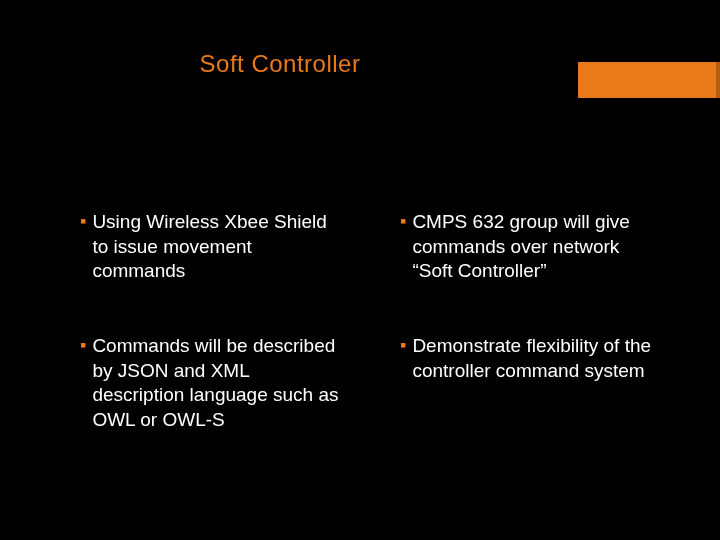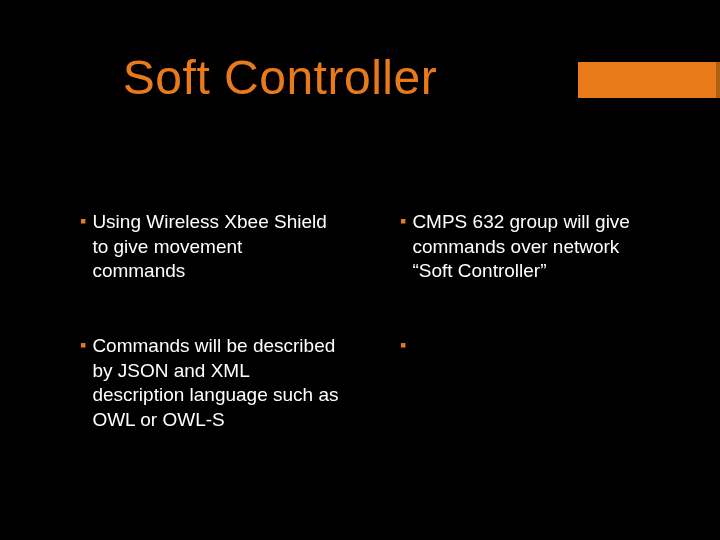--- a/index.html
+++ b/index.html
@@ -21,21 +21,21 @@
     height: 36px;
     background: #e87a1a;
     border-right: 4px solid #b35f12;
   }
   .title {
     position: absolute;
     top: 50px;
     left: 0;
     width: 560px;
     text-align: center;
-    font-size: 48px;
+    font-size: 24px;
     font-weight: 400;
     color: #e87a1a;
     letter-spacing: 0.5px;
   }
   .content {
     position: absolute;
     top: 210px;
     left: 80px;
     right: 60px;
     display: grid;
@@ -65,30 +65,31 @@
 <body>
 
 <div class="accent-block"></div>
 
 <div class="title">Soft Controller</div>
 
 <div class="content">
 
   <div class="bullet-item">
     <span class="bullet-mark">▪</span>
-    <span class="bullet-text">Using Wireless Xbee Shield to give movement commands</span>
+    <span class="bullet-text">Using Wireless Xbee Shield to issue movement commands</span>
   </div>
 
   <div class="bullet-item">
     <span class="bullet-mark">▪</span>
     <span class="bullet-text">CMPS 632 group will give commands over network “Soft Controller”</span>
   </div>
 
   <div class="bullet-item">
     <span class="bullet-mark">▪</span>
     <span class="bullet-text">Commands will be described by JSON and XML description language such as OWL or OWL-S</span>
   </div>
 
   <div class="bullet-item">
     <span class="bullet-mark">▪</span>
+    <span class="bullet-text">Demonstrate flexibility of the controller command system</span>
   </div>
 
 </div>
 
 </body></html>

